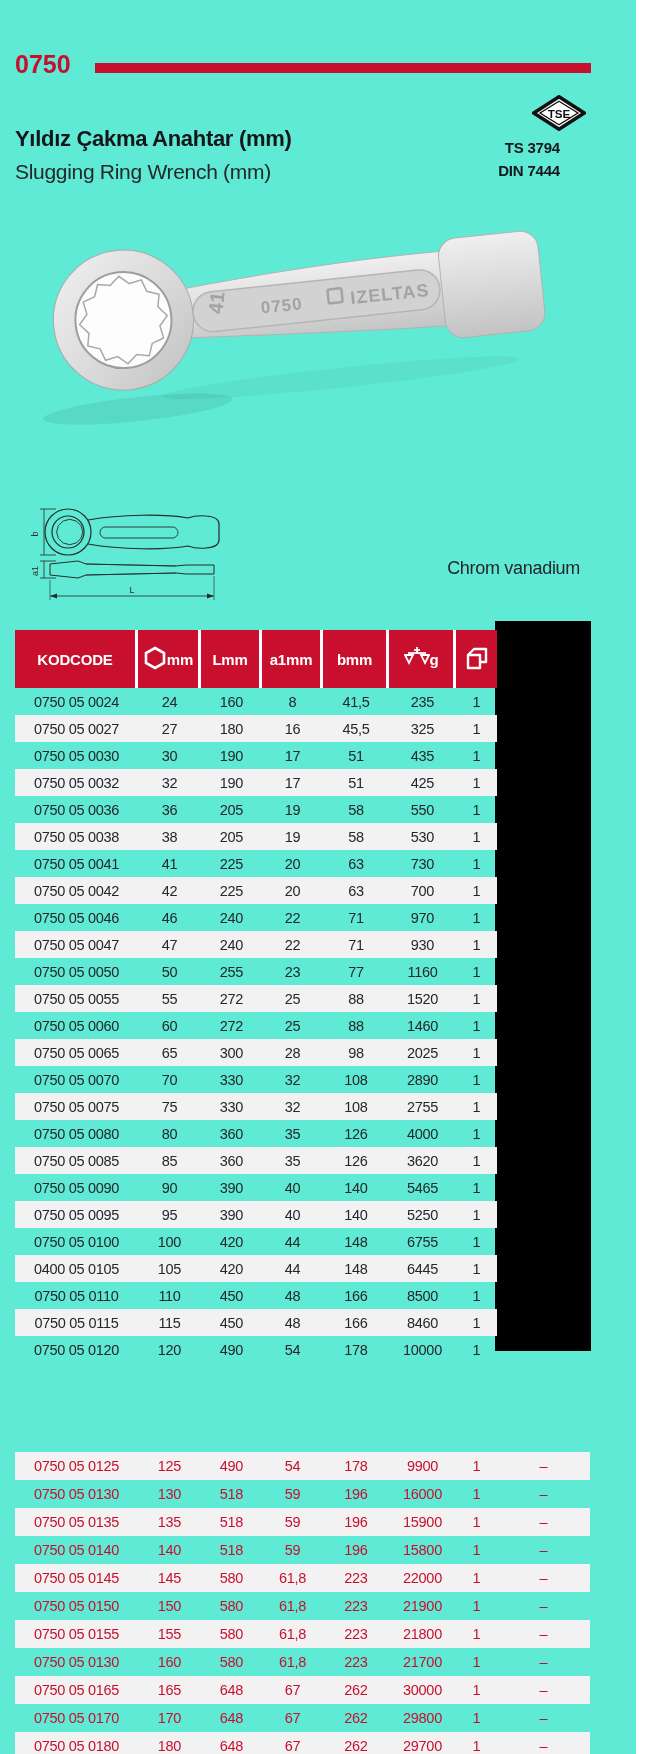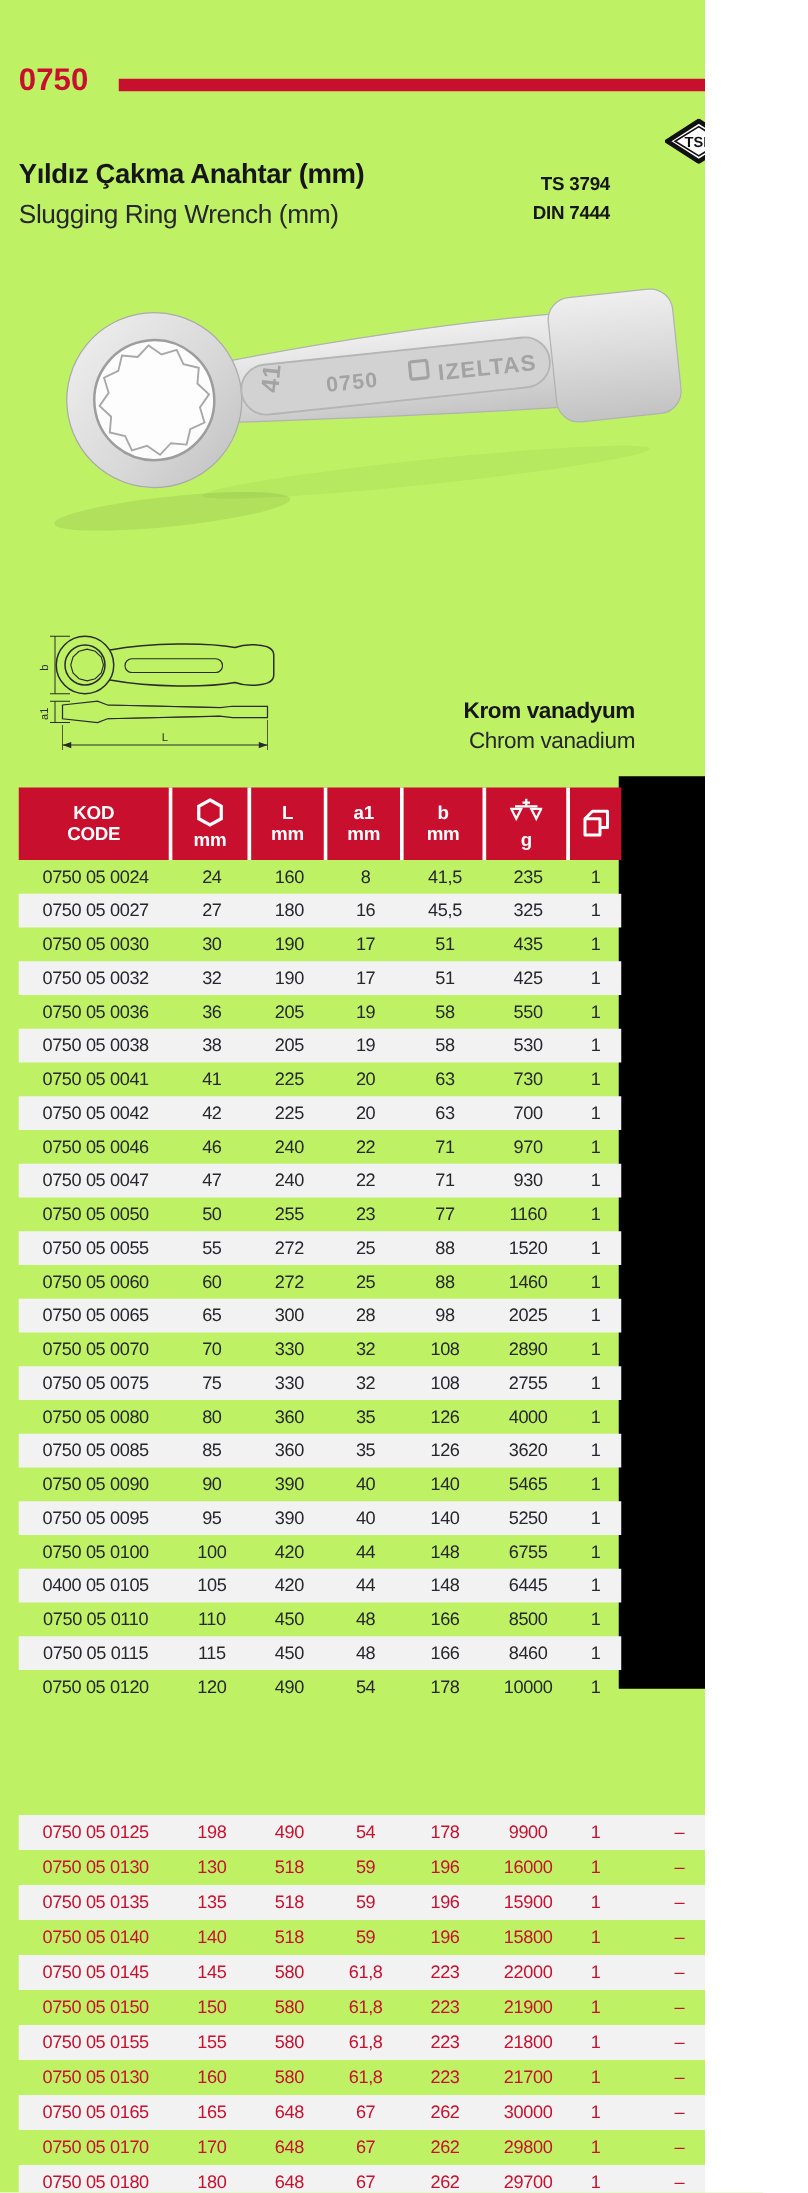--- a/index.html
+++ b/index.html
@@ -1,17 +1,17 @@
 <!DOCTYPE html>
 <html><head>
 <meta charset="utf-8">
 <style>
   html,body{margin:0;padding:0;background:#fff;}
   .page{
-    position:relative;width:564px;height:1754px;background:#bef264;overflow:hidden;
+    position:relative;width:636px;height:1754px;background:#5eead4;overflow:hidden;
     font-family:"Liberation Sans",sans-serif;color:#1d1d1f;
   }
   
   .page-code{position:absolute;left:15px;top:50px;font-size:25px;font-weight:bold;color:#C8102E;letter-spacing:0;}
   .red-bar{position:absolute;left:95px;top:63px;width:496px;height:10px;background:#C8102E;}
   
   .title-tr{position:absolute;left:15px;top:126px;font-size:22px;font-weight:bold;color:#15151a;letter-spacing:-0.3px;}
   .title-en{position:absolute;left:15px;top:160px;font-size:21px;font-weight:normal;color:#26262c;letter-spacing:-0.3px;}
   
   .tse-logo{position:absolute;left:532px;top:95px;width:54px;height:36px;}
@@ -25,21 +25,21 @@
   .material{position:absolute;right:56px;top:556px;width:220px;text-align:right;letter-spacing:-0.3px;}
   .material-tr{font-size:18px;font-weight:bold;color:#15151a;line-height:24px;}
   .material-en{font-size:18px;font-weight:normal;color:#26262c;line-height:24px;}
   
   .black-block{position:absolute;left:495px;top:621px;width:96px;height:730px;background:#000;}
   
   .table-main{position:absolute;left:15px;top:630px;width:482px;}
   .table-special{position:absolute;left:15px;top:1452px;width:575px;}
   .thead{display:flex;height:58px;}
   .hcell{
-    background:#C8102E;color:#fff;display:flex;flex-direction:column;align-items:center;justify-content:center;
+    background:#C8102E;color:#fff;display:flex;flex-direction:row;align-items:center;justify-content:center;
     box-sizing:border-box;border-right:3px solid #fff;font-weight:bold;font-size:15px;line-height:17px;letter-spacing:-0.2px;
   }
   .hcell:last-child{border-right:none;}
   .trow{display:flex;height:27px;}
   .table-special .trow{height:28px;}
   .trow.alt{background:#f2f2f2;}
   .tcell{display:flex;align-items:center;justify-content:center;box-sizing:border-box;
     font-size:14.5px;color:#26262c;letter-spacing:-0.3px;}
   .table-special .tcell{color:#C8102E;}
   .c0{width:123px;} .c1{width:63px;} .c2{width:61px;} .c3{width:61px;}
@@ -121,21 +121,20 @@
       <path d="M24,82 L24,102 M188,78 L188,102" stroke-width="0.6"></path>
       <line x1="24" y1="98" x2="188" y2="98" stroke-width="0.8"></line>
       <path d="M24,98 L31,95.5 L31,100.5 Z M188,98 L181,95.5 L181,100.5 Z" fill="#2a2a2a" stroke="none"></path>
     </g>
     <text x="10" y="38" font-size="9" fill="#2a2a2a" transform="rotate(-90 10 36)" text-anchor="middle">b</text>
     <text x="10" y="75" font-size="9" fill="#2a2a2a" transform="rotate(-90 10 73)" text-anchor="middle">a1</text>
     <text x="106" y="95" font-size="9" fill="#2a2a2a" text-anchor="middle">L</text>
   </svg>
 
   <div class="material">
-    <div class="material-tr">Krom vanadyum</div>
     <div class="material-en">Chrom vanadium</div>
   </div>
 
   <div class="black-block"></div>
 
   <div class="table-main">
     <div class="thead">
       <div class="hcell c0">
         <span>KOD</span>
         <span>CODE</span>
@@ -406,21 +405,21 @@
           <div class="tcell c6">1</div>
         </div>
       </div>
   </div>
 
 
   <div class="table-special">
     <div>
         <div class="trow alt">
           <div class="tcell c0">0750 05 0125</div>
-          <div class="tcell c1">198</div>
+          <div class="tcell c1">125</div>
           <div class="tcell c2">490</div>
           <div class="tcell c3">54</div>
           <div class="tcell c4">178</div>
           <div class="tcell c5">9900</div>
           <div class="tcell c6">1</div>
           <div class="tcell c7">–</div>
         </div>
         <div class="trow">
           <div class="tcell c0">0750 05 0130</div>
           <div class="tcell c1">130</div>

